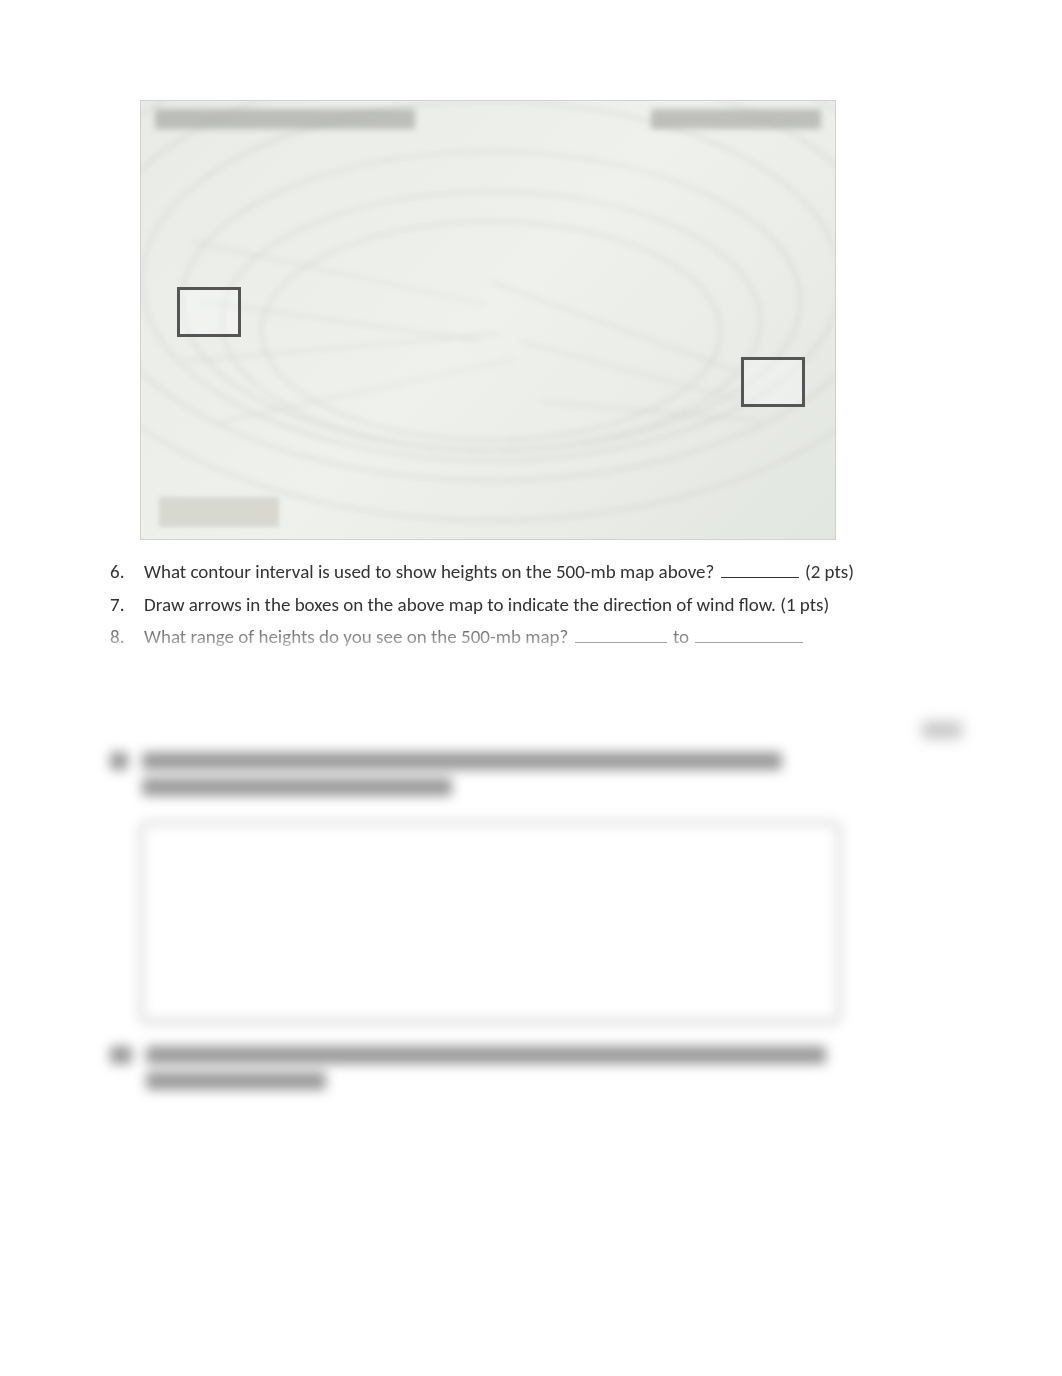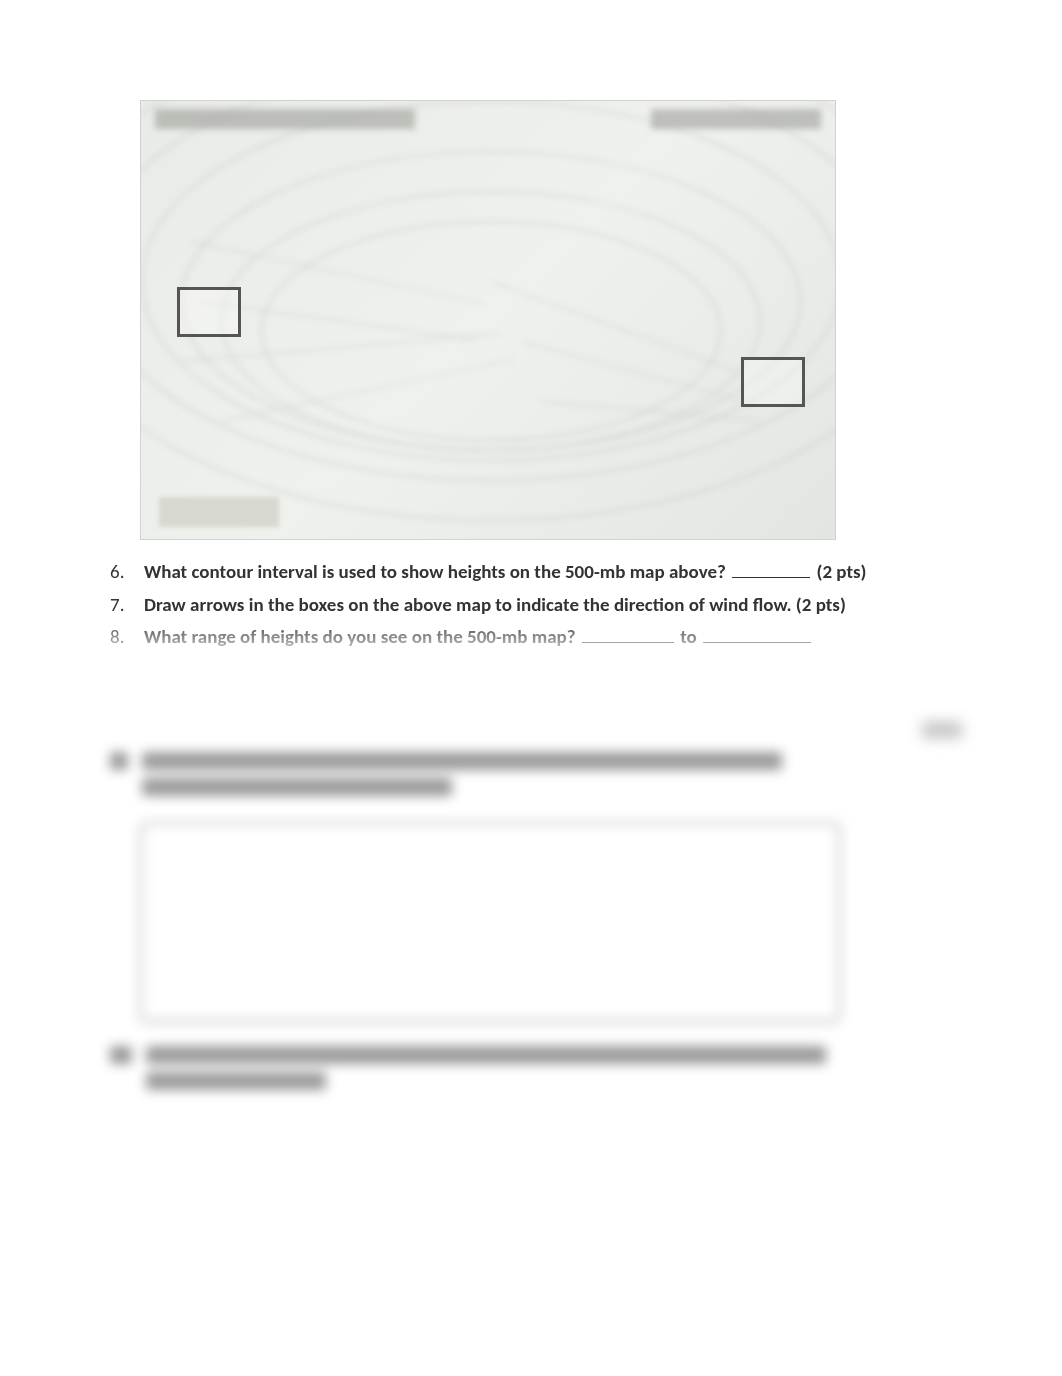--- a/index.html
+++ b/index.html
@@ -86,21 +86,20 @@
       margin-bottom: 4px;
       line-height: 1.5;
     }
     .q-num {
       width: 34px;
       flex-shrink: 0;
       text-align: left;
     }
     .q-text {
       flex: 1;
-      font-weight: bold;
     }
     .blank {
       display: inline-block;
       border-bottom: 1px solid #333;
       vertical-align: baseline;
       margin: 0 2px;
     }
     .blur-section {
       filter: blur(6px);
       opacity: 0.85;
@@ -177,21 +176,21 @@
 
   <div class="questions">
     <div class="q-row">
       <span class="q-num">6.</span>
       <span class="q-text">
         <span>What contour interval is used to show heights on the 500-mb map above? </span><span class="blank" style="width:78px;"></span><span> (2 pts)</span>
       </span>
     </div>
     <div class="q-row">
       <span class="q-num">7.</span>
-      <span class="q-text">Draw arrows in the boxes on the above map to indicate the direction of wind flow. (2 pts)</span>
+      <span class="q-text">Draw arrows in the boxes on the above map to indicate the direction of wind flow. (1 pts)</span>
     </div>
     <div class="q-row">
       <span class="q-num">8.</span>
       <span class="q-text">
         <span>What range of heights do you see on the 500-mb map? </span><span class="blank" style="width:92px;"></span><span> to </span><span class="blank" style="width:108px;"></span>
       </span>
     </div>
   </div>
 
   <div class="blur-gradient-top"></div>

